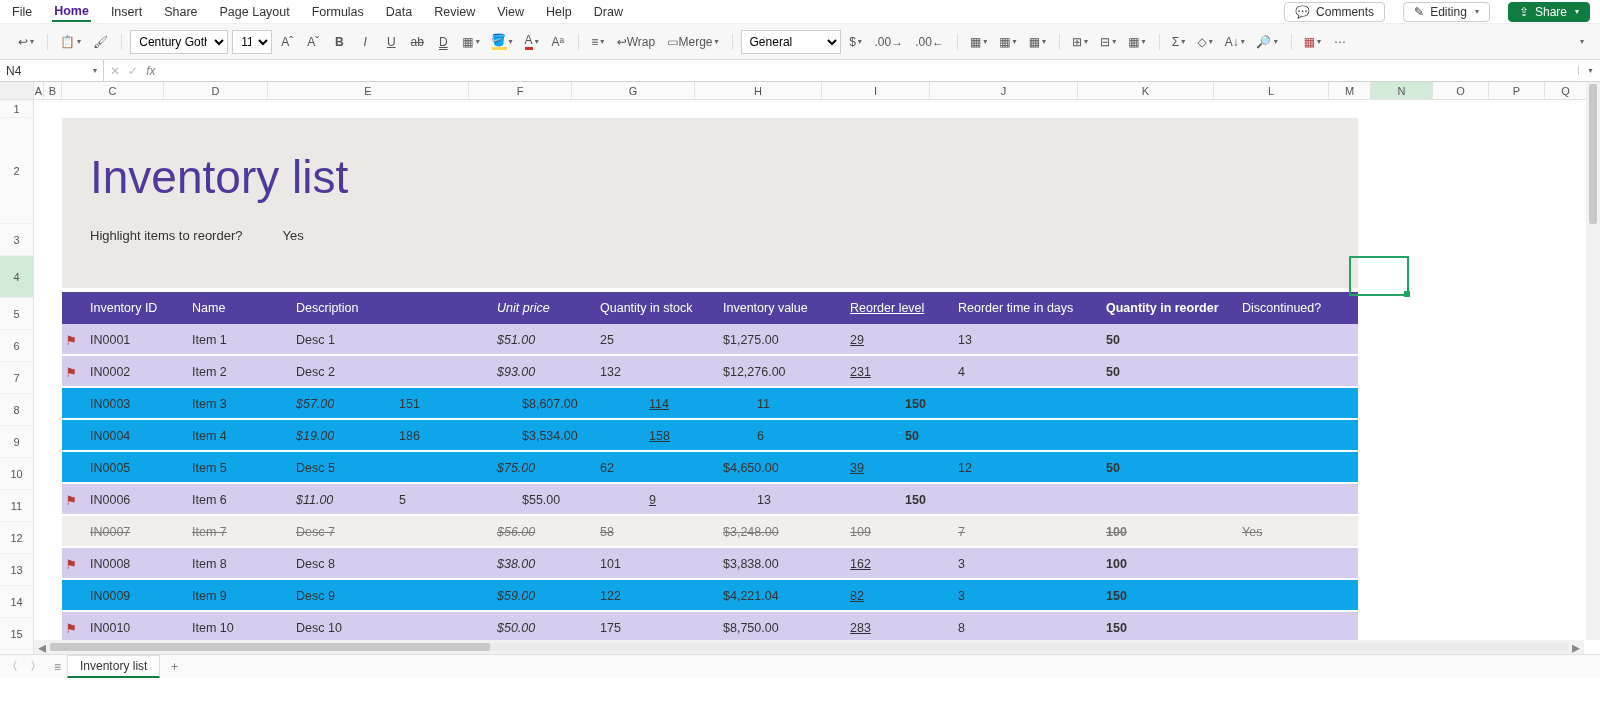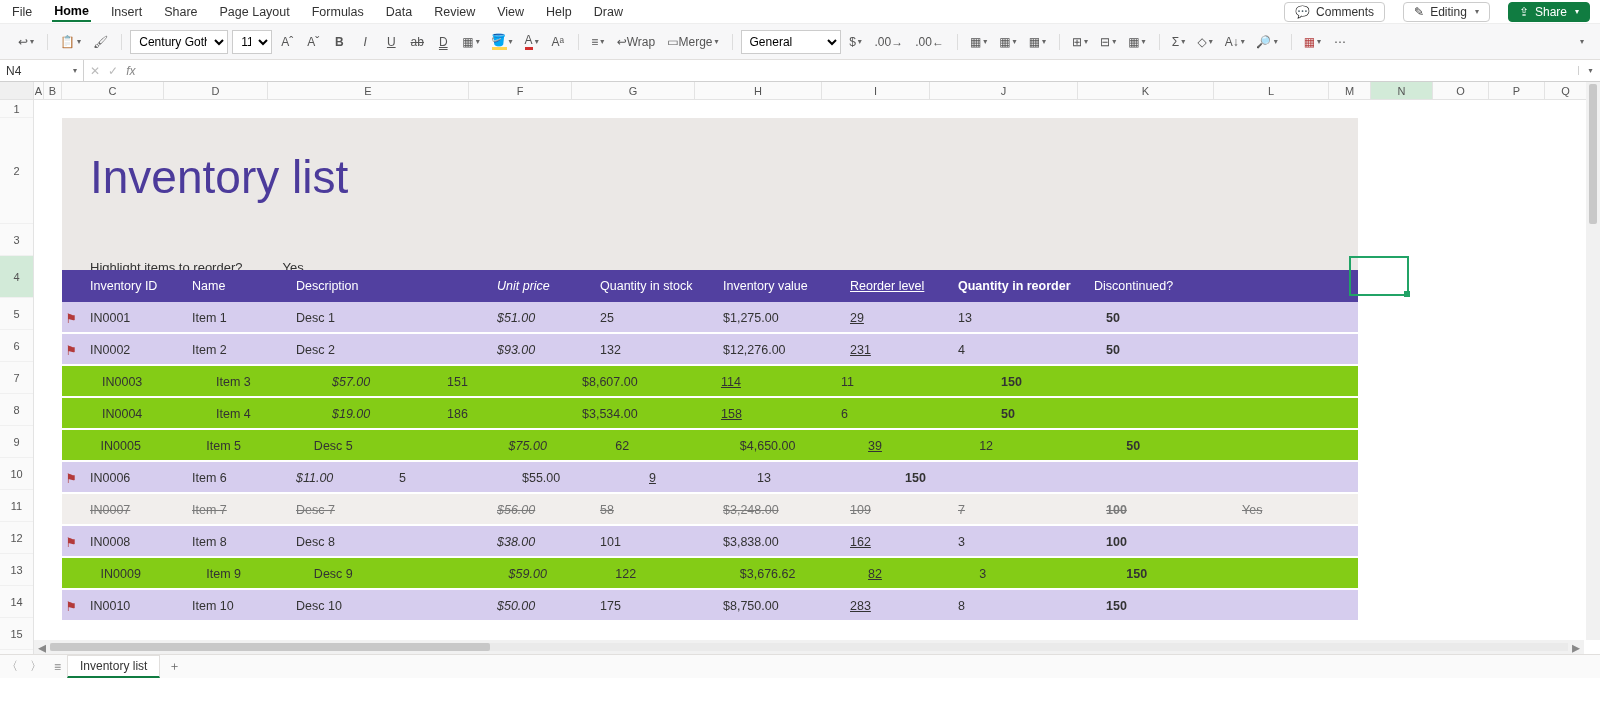--- a/index.html
+++ b/index.html
@@ -16,36 +16,36 @@
     --text: #333;
     --flag: #b33a3a;
     --selected-green-border: #21a366;
   }
   * { box-sizing: border-box; font-family: "Segoe UI", Arial, sans-serif; }
   body { margin: 0; background: #fff; color: var(--text); width: 1600px; height: 702px; overflow: hidden; }
 
   
   .menubar { display: flex; align-items: center; height: 24px; padding: 0 10px; gap: 18px; font-size: 12.5px; background: #fff; border-bottom: 1px solid #eee; }
   .menubar .tab { padding: 2px 2px; cursor: pointer; }
-  .menubar .tab.active { border-bottom: 2px solid var(--green); color: #000000; font-weight: 600; }
+  .menubar .tab.active { border-bottom: 2px solid var(--green); color: #4c1d95; font-weight: 600; }
   .menubar-spacer { flex: 1; }
   .btn-pill { display: inline-flex; align-items: center; gap: 6px; padding: 2px 10px; border: 1px solid #ccc; border-radius: 4px; font-size: 12px; cursor: pointer; background: #fff; }
   .btn-share { background: var(--green); color: #fff; border-color: var(--green); }
 
   
   .ribbon { display: flex; align-items: center; gap: 6px; height: 36px; padding: 4px 8px; background: var(--ribbon-bg); border-bottom: 1px solid #e1dfdd; font-size: 12px;}
   .rib-group { display: flex; align-items: center; gap: 4px; padding: 0 6px; position: relative; }
   .rib-group + .rib-group::before { content:""; position:absolute; left:-3px; top:4px; bottom:4px; width:1px; background:#ddd; }
   .rib-btn { display: inline-flex; align-items: center; justify-content: center; min-width: 22px; height: 24px; padding: 0 4px; color: #555; cursor: pointer; border-radius: 3px; }
   .rib-select { height: 24px; font-size: 12px; border: 1px solid #ccc; background: #fff; padding: 0 4px; }
   .dd { font-size: 8px; margin-left: 2px; color: #666; }
 
   
   .fxbar { display: flex; align-items: center; height: 22px; border-bottom: 1px solid var(--border-grey); font-size: 12px; }
-  .namebox { width: 84px; height: 22px; border-right: 1px solid var(--border-grey); display: flex; align-items: center; padding: 0 6px; justify-content: space-between; }
+  .namebox { width: 104px; height: 22px; border-right: 1px solid var(--border-grey); display: flex; align-items: center; padding: 0 6px; justify-content: space-between; }
   .fx-controls { display: flex; align-items: center; padding: 0 6px; gap: 8px; color: #888; }
   .fx-input { flex: 1; height: 22px; padding: 0 6px; }
   .fx-expand { width: 22px; display:flex; align-items:center; justify-content:center; border-left:1px solid var(--border-grey);}
 
   
   .grid-wrap { position: relative; height: 596px; display:flex; }
   .rowhdr-col { width: 34px; background: #fafafa; border-right:1px solid #e3e3e3; }
   .rowhdr-col .corner { height:18px; border-bottom:1px solid #e3e3e3; background:#f0f0f0;}
   .rowhdr { height: 32px; border-bottom:1px solid #f0f0f0; font-size:11px; color:#555; display:flex; align-items:center; justify-content:center; }
   .rowhdr.r1 { height: 18px; }
@@ -62,31 +62,31 @@
 
   
   .cA{width:10px;} .cB{width:18px;} .cC{width:102px;} .cD{width:104px;} .cE{width:201px;}
   .cF{width:103px;} .cG{width:123px;} .cH{width:127px;} .cI{width:108px;} .cJ{width:148px;}
   .cK{width:136px;} .cL{width:115px;} .cM{width:42px;} .cN{width:62px;} .cO{width:56px;} .cP{width:56px;} .cQ{width:42px;}
 
   
   .banner { position:absolute; left:28px; top:18px; width:1296px; height:556px; }
   .banner-bg { position:absolute; left:0; top:0; right:0; height:170px; background: var(--offwhite); }
   .title { position:absolute; left:28px; top:32px; font-family: "Century Gothic", "Segoe UI", sans-serif; font-size:46px; font-weight:300; color: var(--purple-dark); }
-  .subtitle { position:absolute; left:28px; top:110px; font-family:"Century Gothic","Segoe UI",sans-serif; font-size:13px; color:#333; display:flex; gap:40px;margin-top:32px;}
-
-  .tbl { position:absolute; left:0; top:152px; width:1296px; font-family:"Century Gothic","Segoe UI",sans-serif; font-size:12.5px; }
+  .subtitle { position:absolute; left:28px; top:110px; font-family:"Century Gothic","Segoe UI",sans-serif; font-size:13px; color:#333; display:flex; gap:40px;}
+
+  .tbl { position:absolute; left:0; top:174px; width:1296px; font-family:"Century Gothic","Segoe UI",sans-serif; font-size:12.5px; }
   .tbl-head { display:flex; background: var(--purple-header); color:#fff; height:32px; align-items:center; }
   .tbl-head > div, .tbl-row > div { padding:0 10px; display:flex; align-items:center; height:32px; overflow:hidden; white-space:nowrap;}
   .col-flag{width:18px; padding:0 2px!important; justify-content:center;}
   .col-id{width:102px;} .col-nm{width:104px;text-align:center;} .col-desc{width:201px;} .col-price{width:103px;font-style:italic;}
   .col-qty{width:123px;} .col-val{width:127px;} .col-rl{width:108px;text-decoration:underline;} .col-rt{width:148px;} .col-qr{width:136px;font-weight:bold;} .col-disc{width:115px;}
   .tbl-row { display:flex; height:32px; border-bottom:2px solid #fff;}
   .tbl-row.hl { background: var(--purple-row-light); }
-  .tbl-row.norm { background: #84cc16; gap: 12px; }
+  .tbl-row.norm { background: #0ea5e9; }
   .tbl-row.disc { background: #f1eeec; color:#7a7a7a; }
   .tbl-row.disc > div { text-decoration: line-through; }
   .flag { color: var(--flag); font-size:13px; }
 
   
   .sel-box { position:absolute; border:2px solid var(--selected-green-border); pointer-events:none; }
   .sel-handle { position:absolute; right:-3px; bottom:-3px; width:6px; height:6px; background:var(--selected-green-border); }
 
   
   .tabstrip { position:absolute; left:0; right:0; bottom:0; height:24px; display:flex; align-items:center; font-size:12px; background:#fafafa; border-top:1px solid #e1dfdd; }
@@ -277,20 +277,21 @@
         <div class="tbl">
           <div class="tbl-head">
             <div class="col-flag"></div>
             <div class="col-id">Inventory ID</div>
             <div class="col-nm">Name</div>
             <div class="col-desc">Description</div>
             <div class="col-price">Unit price</div>
             <div class="col-qty">Quantity in stock</div>
             <div class="col-val">Inventory value</div>
             <div class="col-rl">Reorder level</div>
+            <div class="col-rt">Reorder time in days</div>
             <div class="col-qr">Quantity in reorder</div>
             <div class="col-disc">Discontinued?</div>
           </div>
           <div id="table-body">
               <div class="tbl-row hl">
                 <div class="col-flag">
                   <span class="flag">⚑</span>
                 </div>
                 <div class="col-id">IN0001</div>
                 <div class="col-nm">Item 1</div>
@@ -407,21 +408,21 @@
               </div>
               <div class="tbl-row norm">
                 <div class="col-flag">
                   <span class="flag"></span>
                 </div>
                 <div class="col-id">IN0009</div>
                 <div class="col-nm">Item 9</div>
                 <div class="col-desc">Desc 9</div>
                 <div class="col-price">$59.00</div>
                 <div class="col-qty">122</div>
-                <div class="col-val">$3,676.62</div>
+                <div class="col-val">$4,221.04</div>
                 <div class="col-rl">82</div>
                 <div class="col-rt">3</div>
                 <div class="col-qr">150</div>
                 <div class="col-disc"></div>
               </div>
               <div class="tbl-row hl">
                 <div class="col-flag">
                   <span class="flag">⚑</span>
                 </div>
                 <div class="col-id">IN0010</div>

